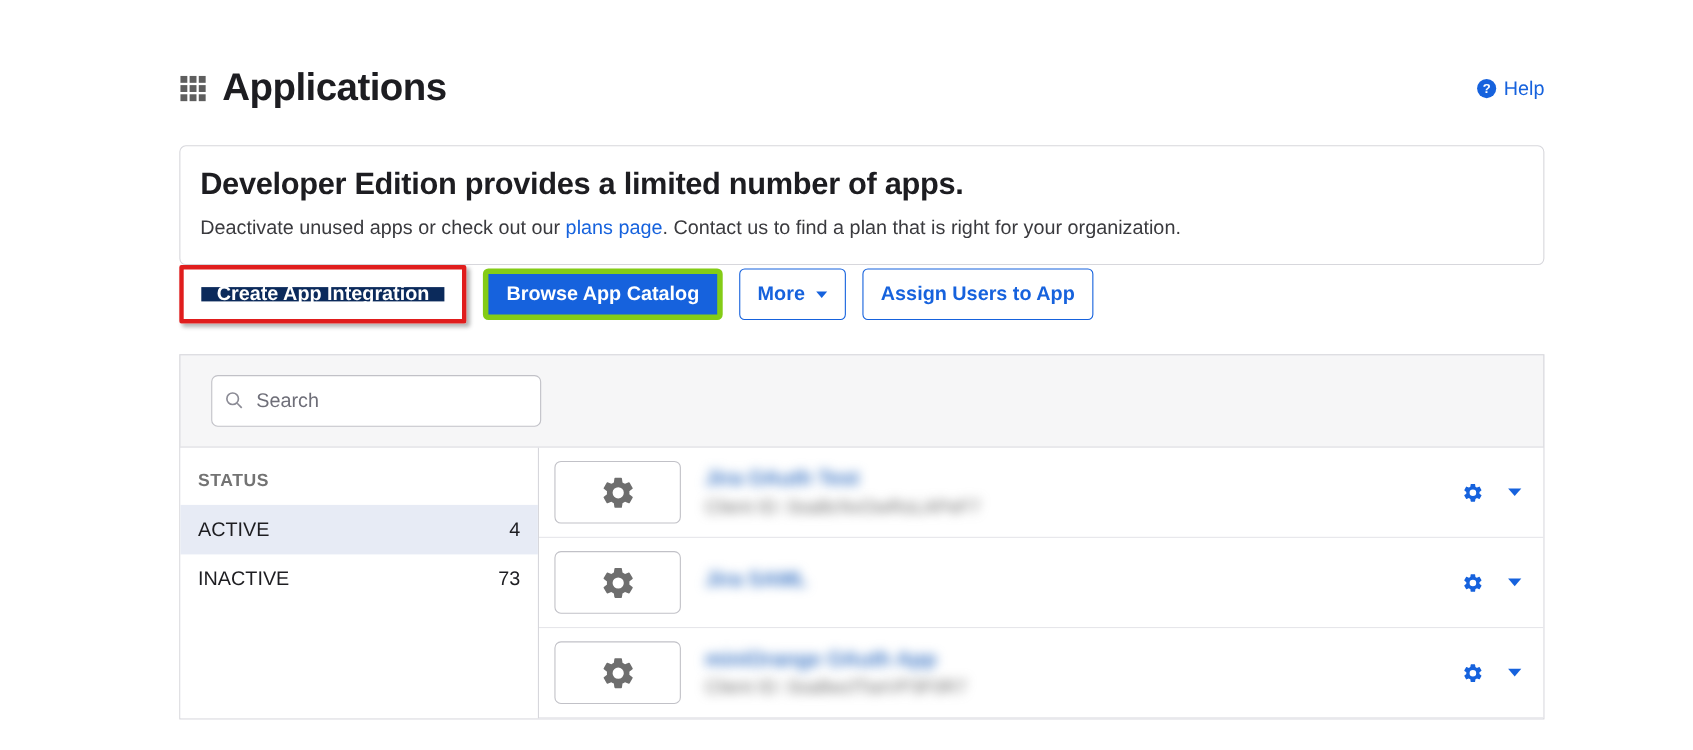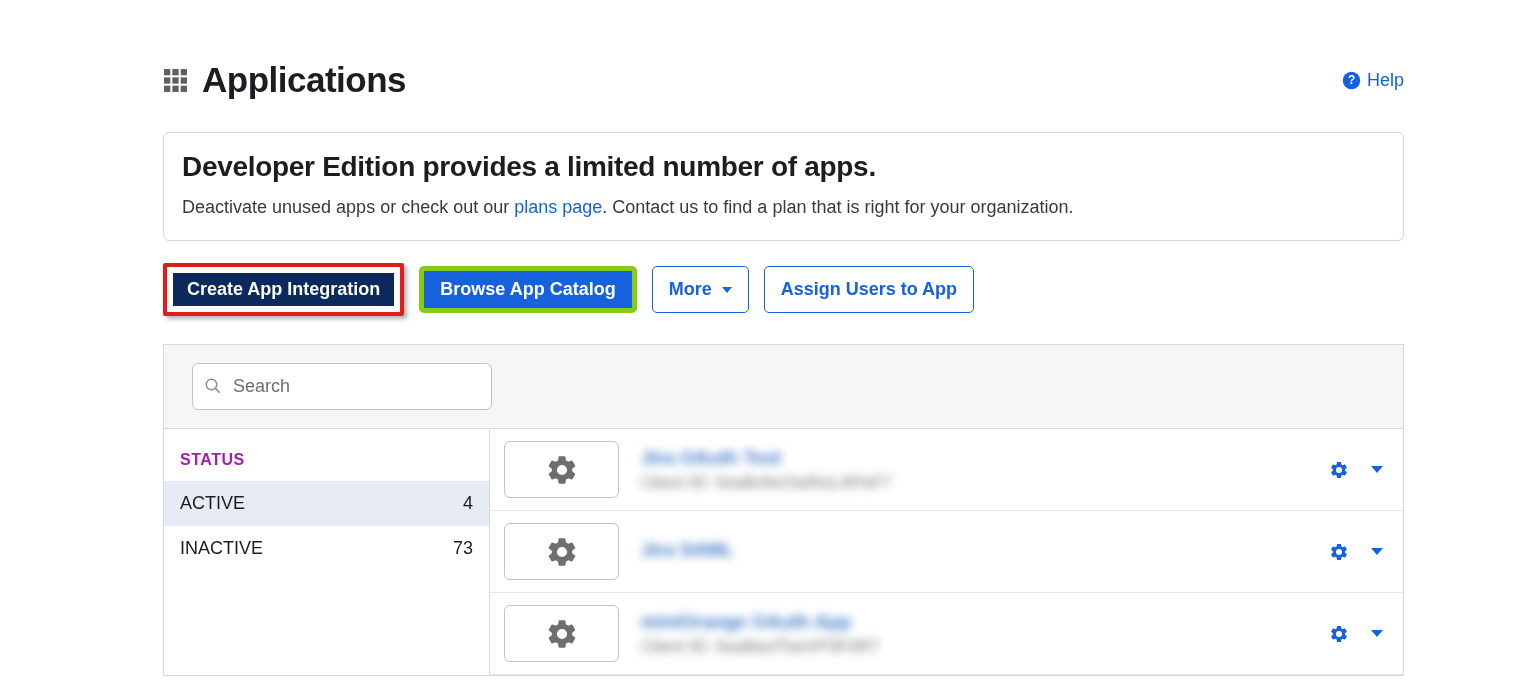--- a/index.html
+++ b/index.html
@@ -35,21 +35,20 @@
     color: #1662dd;
     font-size: 18px;
     text-decoration: none;
   }
   .grid-icon { width: 25px; height: 25px; }
   .grid-icon rect { fill: #5e5e5e; }
   .banner {
     border: 1px solid #d7d7dc;
     border-radius: 6px;
     padding: 18px 18px 22px 18px;
-    margin-bottom: 22px;
   }
   .banner-title {
     font-size: 28px;
     font-weight: 700;
     margin-bottom: 14px;
     letter-spacing: -0.3px;
   }
   .banner-sub {
     font-size: 18px;
     color: #3a3a3e;
@@ -68,21 +67,21 @@
     font-weight: 600;
     border-radius: 5px;
     cursor: pointer;
     display: flex;
     align-items: center;
     justify-content: center;
     font-family: inherit;
   }
   .btn-highlight-frame {
     border: 4px solid #e01d1d;
-    padding: 6px;
+    padding: 16px;
     height: 53px;
     border-radius: 2px;
     box-shadow: 3px 3px 4px rgba(0,0,0,0.3);
   }
   .btn-highlight-frame .btn-inner {
     background: #0b2a5b;
     color: #ffffff;
     height: 100%;
     padding: 0 14px;
     display: flex;
@@ -138,21 +137,21 @@
   .sidebar {
     width: 326px;
     background: #ffffff;
     border-right: 1px solid #d7d7dc;
   }
   .sidebar-header {
     font-size: 16px;
     font-weight: 700;
     letter-spacing: 0.5px;
     padding: 22px 16px 12px 16px;
-    color: #a21caf;
+    color: #737373;
   }
   .sidebar-item {
     display: flex;
     justify-content: space-between;
     align-items: center;
     padding: 12px 16px;
     font-size: 18px;
     cursor: pointer;
   }
   .sidebar-item.selected { background: #e7ebf5; }

